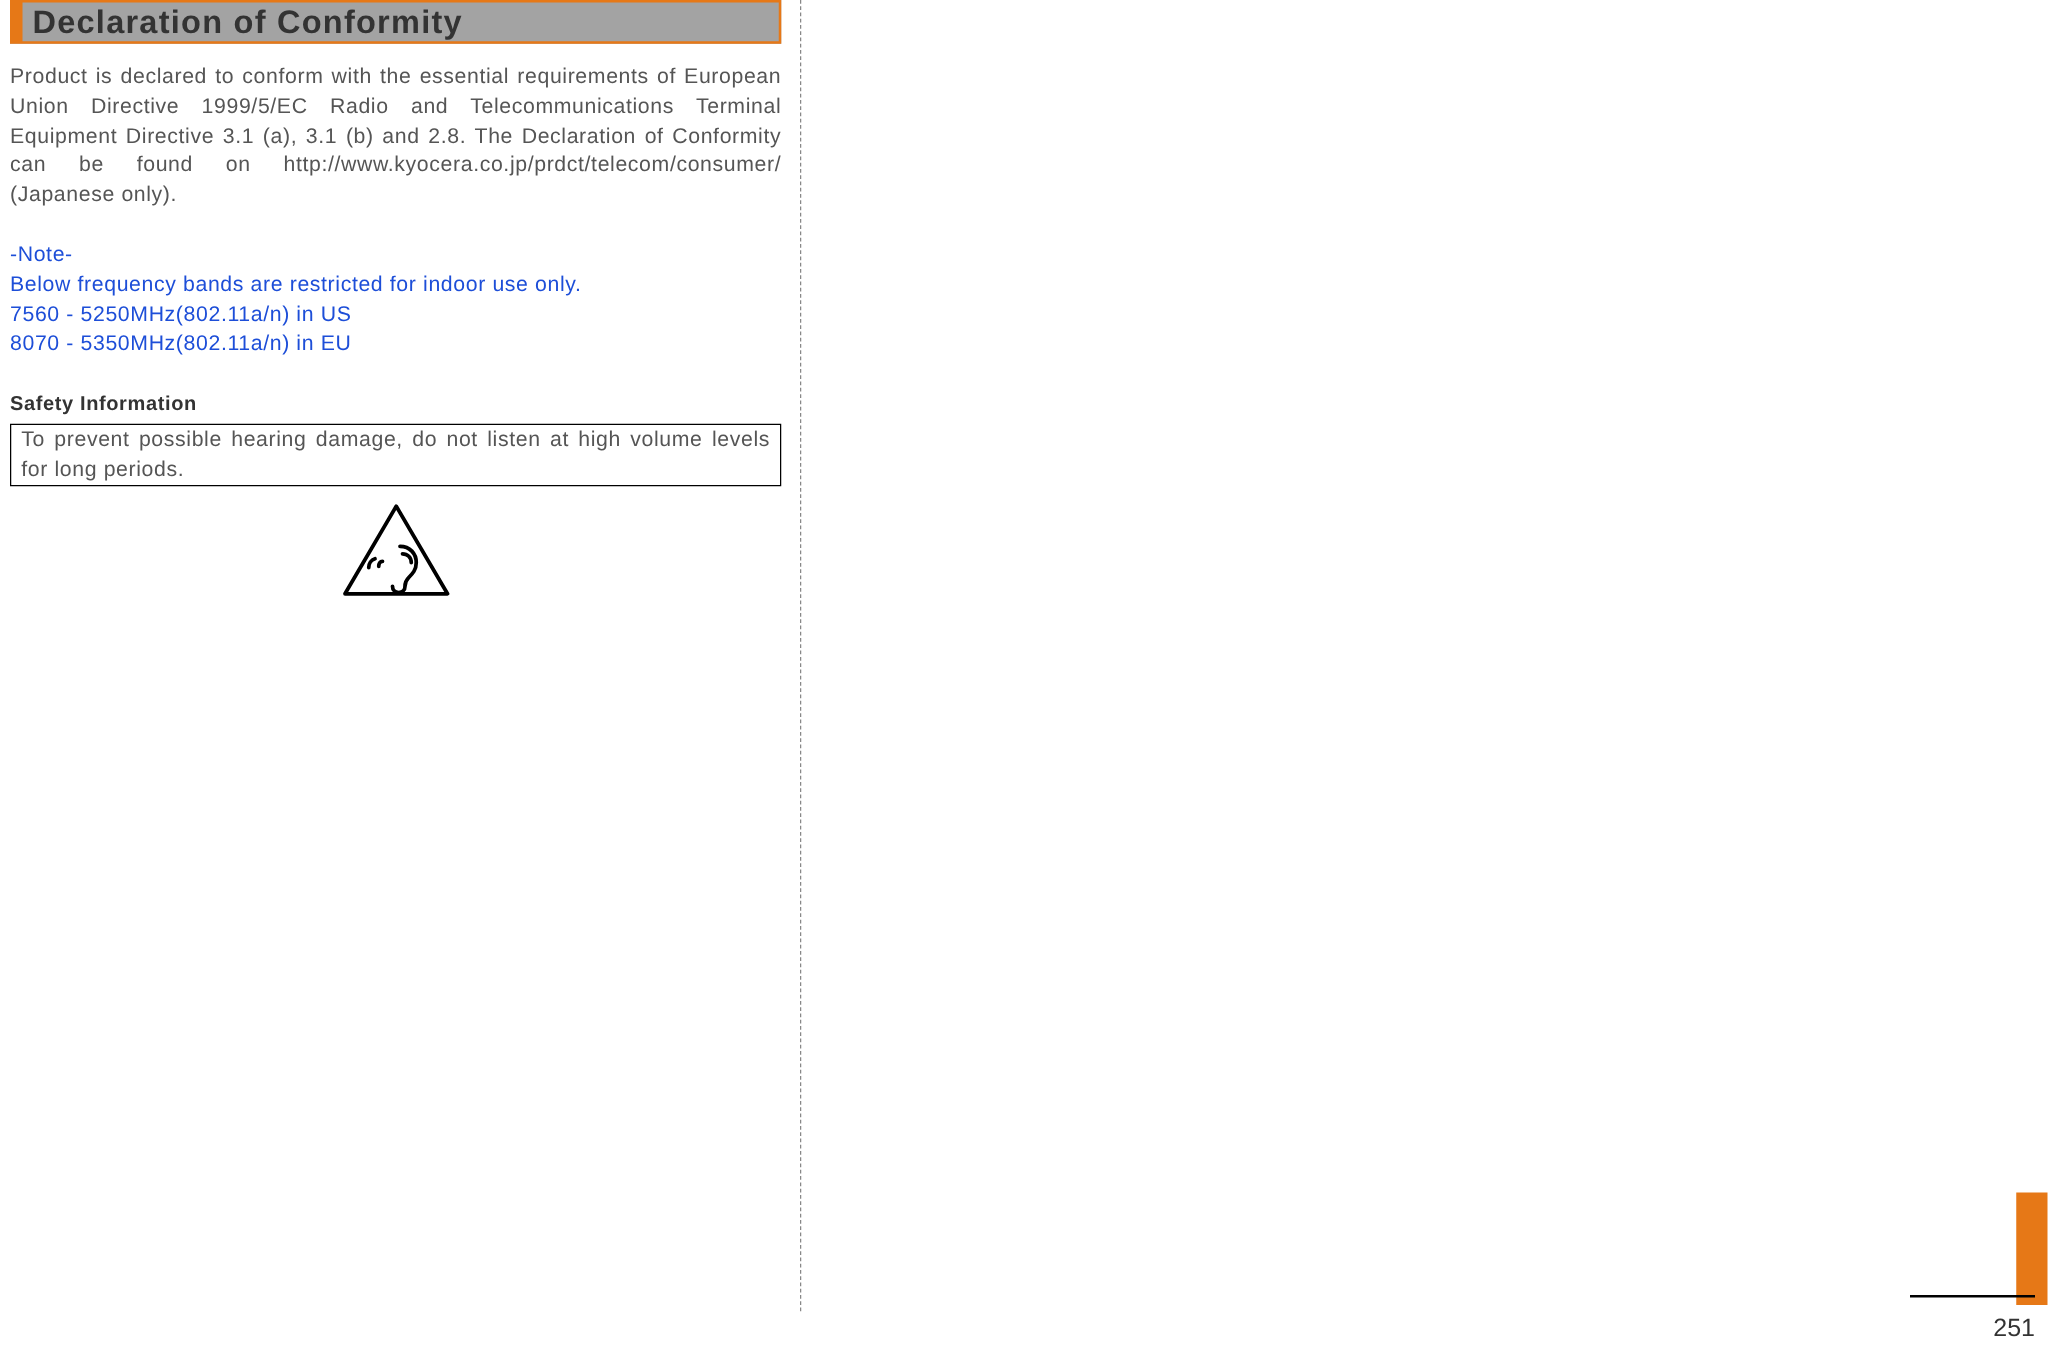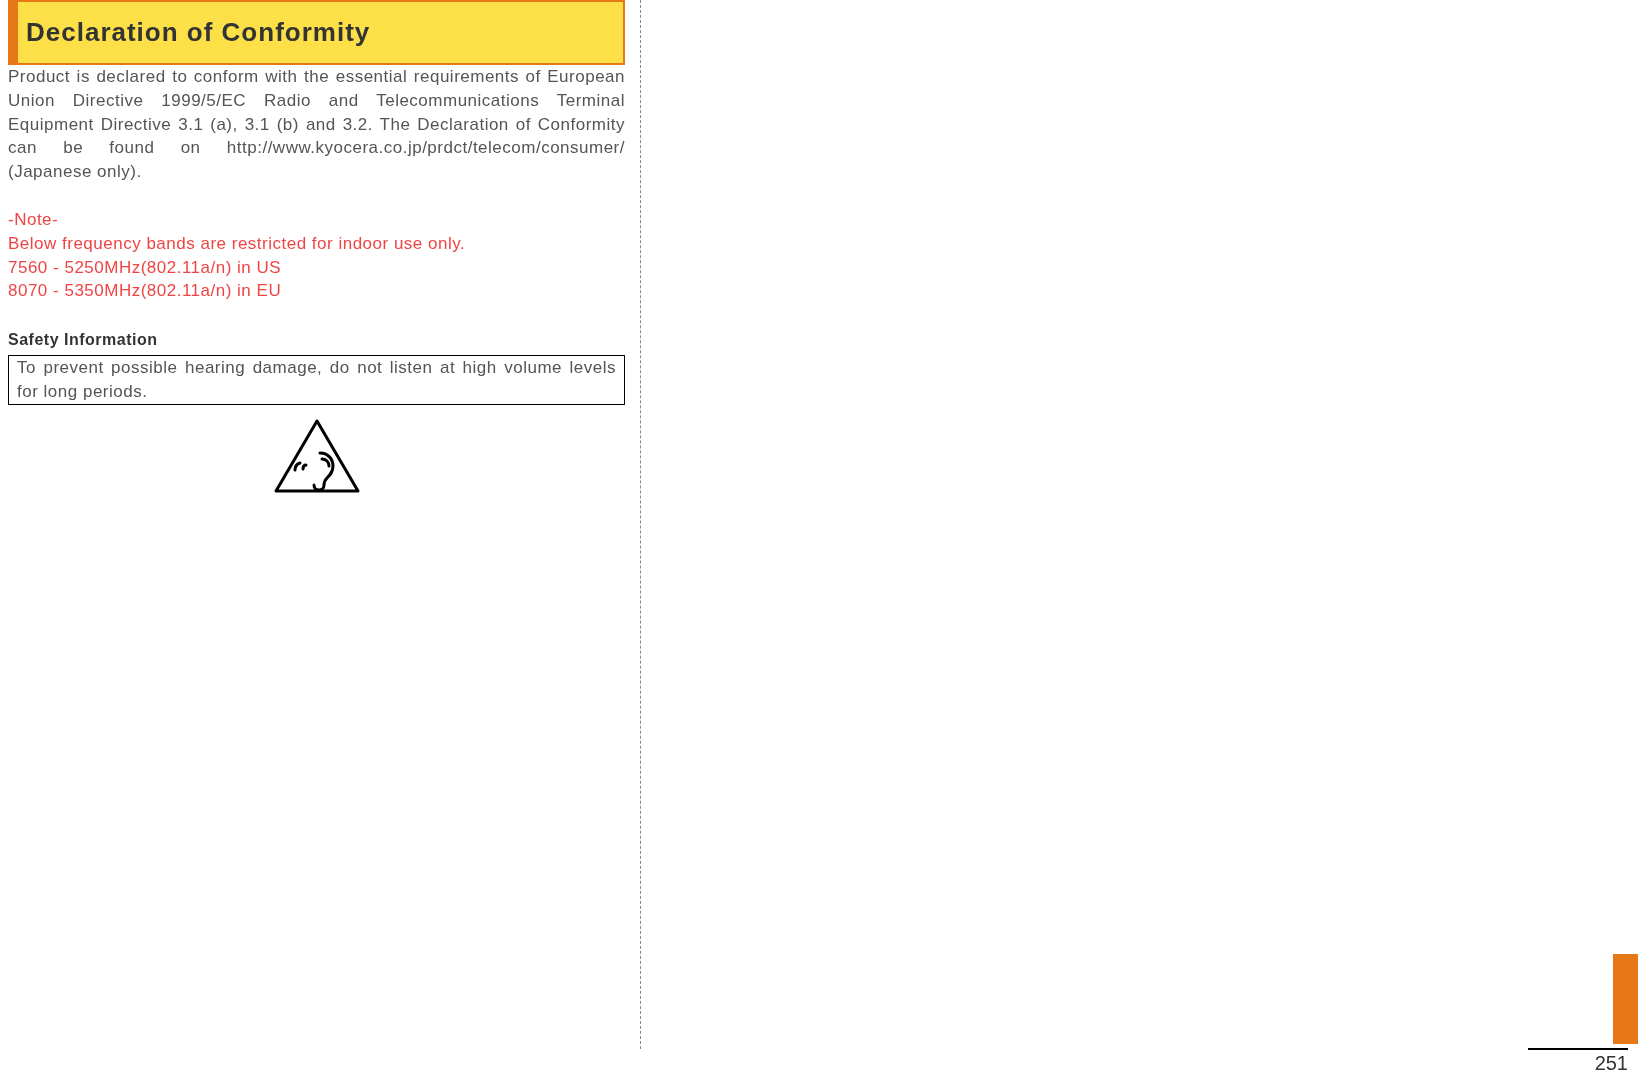--- a/index.html
+++ b/index.html
@@ -35,24 +35,25 @@
     .column-divider {
       position: absolute;
       left: 640px;
       top: 0;
       bottom: 30px;
       width: 0;
       border-left: 1px dashed #888;
     }
 
     .section-header {
-      background: #fde047;
+      background: #a3a3a3;
       border: 2px solid #e67817;
       border-left: 10px solid #e67817;
-      padding: 15px 8px;
+      padding: 0 8px;
+      margin-bottom: 14px;
       margin-top: 0;
     }
 
     .section-header-text {
       font-size: 26px;
       font-weight: bold;
       letter-spacing: 1px;
       color: #333;
     }
 
@@ -61,21 +62,21 @@
       color: #555;
       line-height: 1.4;
       letter-spacing: 0.5px;
       text-align: justify;
       margin-bottom: 2px;
     }
 
     .note-block {
       margin-top: 24px;
       font-size: 17px;
-      color: #ef4444;
+      color: #1d4ed8;
       line-height: 1.4;
       letter-spacing: 0.5px;
     }
 
     .note-label {
       display: block;
     }
 
     .note-line {
       display: block;
@@ -121,35 +122,35 @@
 
     .page-number {
       position: absolute;
       right: 10px;
       bottom: 4px;
       font-size: 20px;
       color: #333;
       border-top: 2px solid #000;
       width: 100px;
       text-align: right;
-      padding-top: 2px;
+      padding-top: 14px;
     }
   </style>
 </head>
 <body>
 
 <div class="page-container">
 
   <div class="left-column">
 
     <div class="section-header">
       <span class="section-header-text">Declaration of Conformity</span>
     </div>
 
-    <p class="body-text">Product is declared to conform with the essential requirements of European Union Directive 1999/5/EC Radio and Telecommunications Terminal Equipment Directive 3.1 (a), 3.1 (b) and 3.2. The Declaration of Conformity can be found on http://www.kyocera.co.jp/prdct/telecom/consumer/　(Japanese only).</p>
+    <p class="body-text">Product is declared to conform with the essential requirements of European Union Directive 1999/5/EC Radio and Telecommunications Terminal Equipment Directive 3.1 (a), 3.1 (b) and 2.8. The Declaration of Conformity can be found on http://www.kyocera.co.jp/prdct/telecom/consumer/　(Japanese only).</p>
 
     <div class="note-block">
       <span class="note-label">-Note-</span>
       <span class="note-line">Below frequency bands are restricted for indoor use only.</span>
       <span class="note-line">7560 - 5250MHz(802.11a/n) in US</span>
       <span class="note-line">8070 - 5350MHz(802.11a/n) in EU</span>
     </div>
 
     <h2 class="sub-heading">Safety Information</h2>
 

